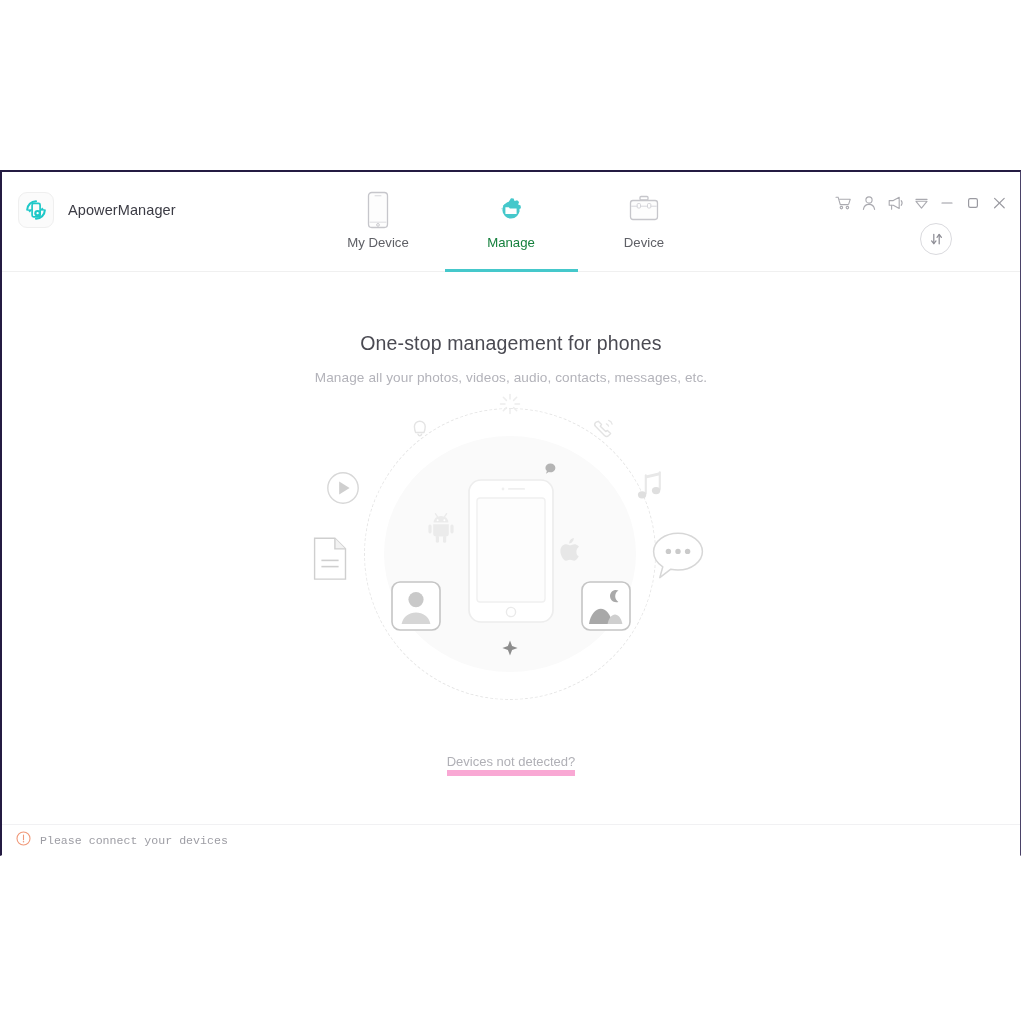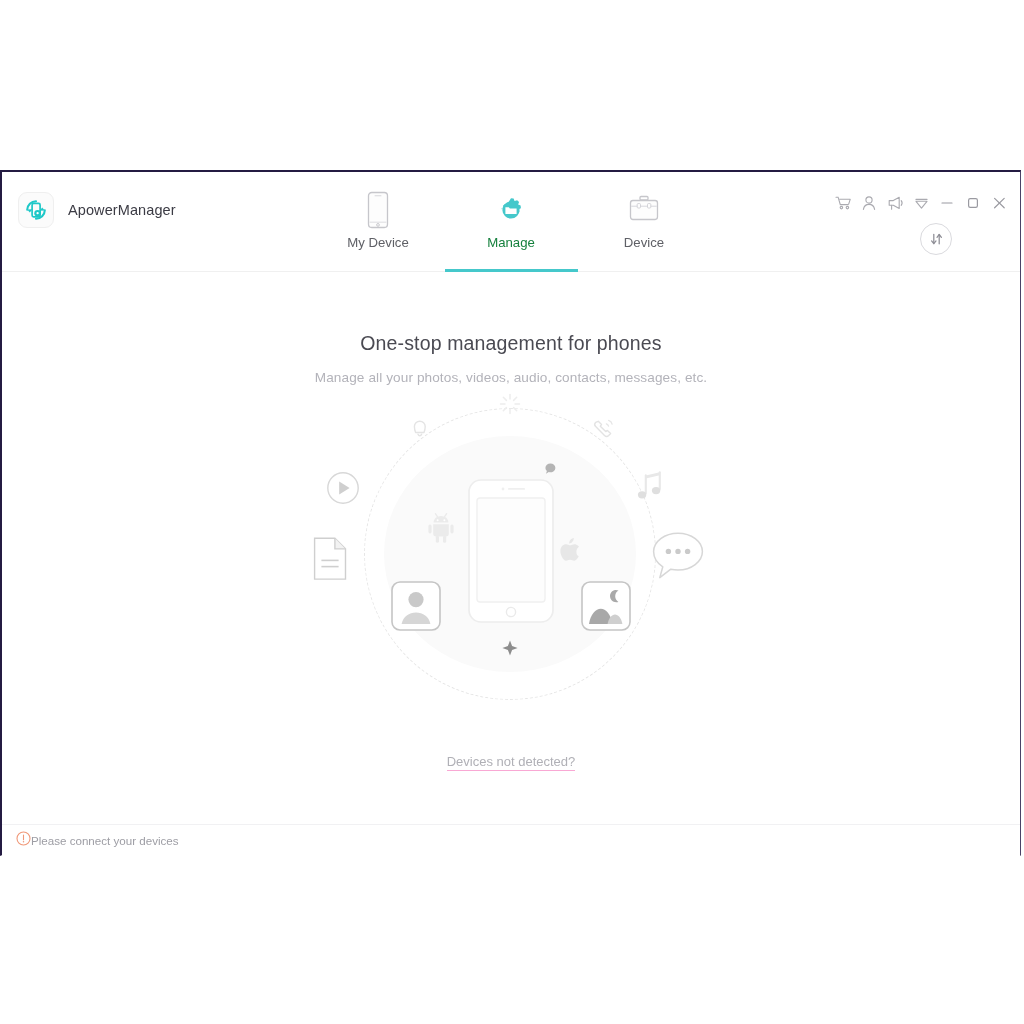--- a/index.html
+++ b/index.html
@@ -109,32 +109,32 @@
     width:252px; height:236px; border-radius:50%;
     background:#fafafa;
   }
   .fl { position:absolute; }
 
   #detect-link {
     position:absolute; top:480px; width:100%; text-align:center;
   }
   #detect-link span {
     font-size:13px; color:#b0b0b6;
-    border-bottom:1px solid #f9a8d4; padding-bottom:1px;
+    border-bottom:6px solid #f9a8d4; padding-bottom:1px;
     cursor:pointer;
   }
 
   
   #statusbar {
     position:relative; height:32px;
     border-top:1px solid #f1f1f3;
     background:#ffffff;
     display:flex; align-items:center; padding-left:14px;
   }
-  #status-text { font-size:11.6px; color:#9d9da4; margin-left:0; }
+  #status-text { font-size:11.6px; color:#9d9da4; margin-left:9px;font-family:Liberation Mono, monospace; }
 </style>
 </head>
 <body>
 
 <div id="page">
 
   <div id="app-window">
 
     <div id="titlebar">
 

